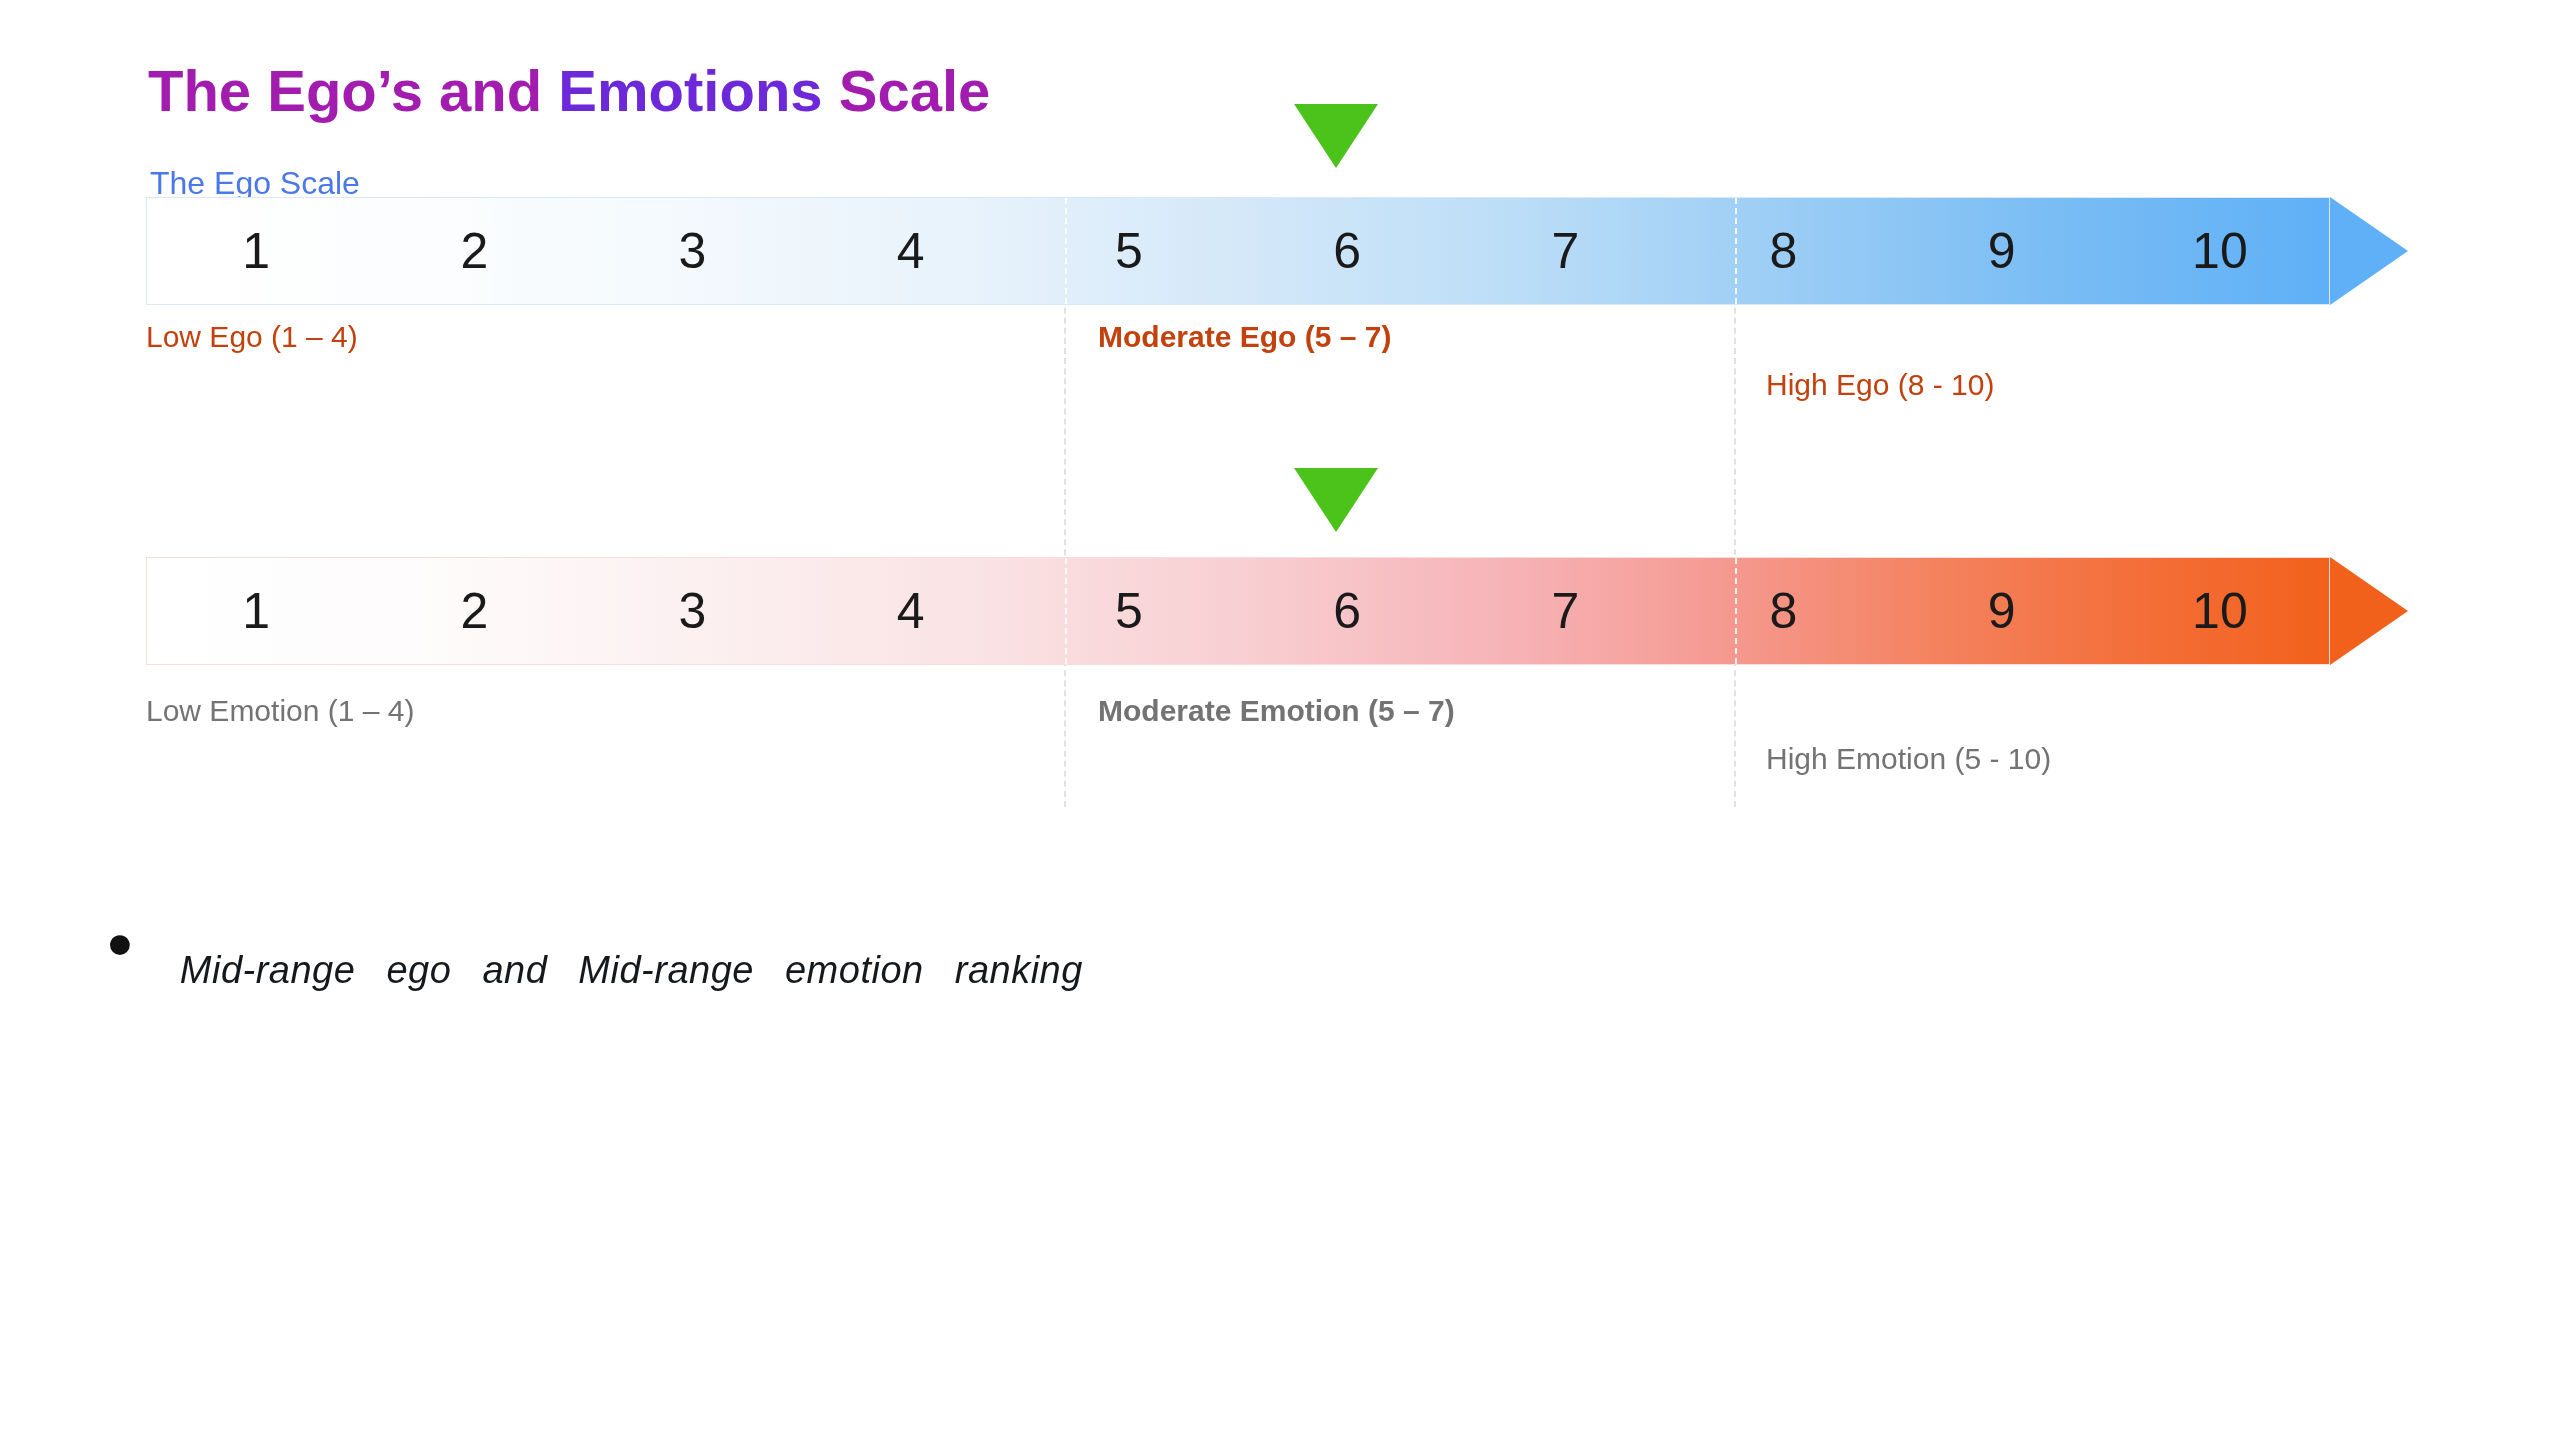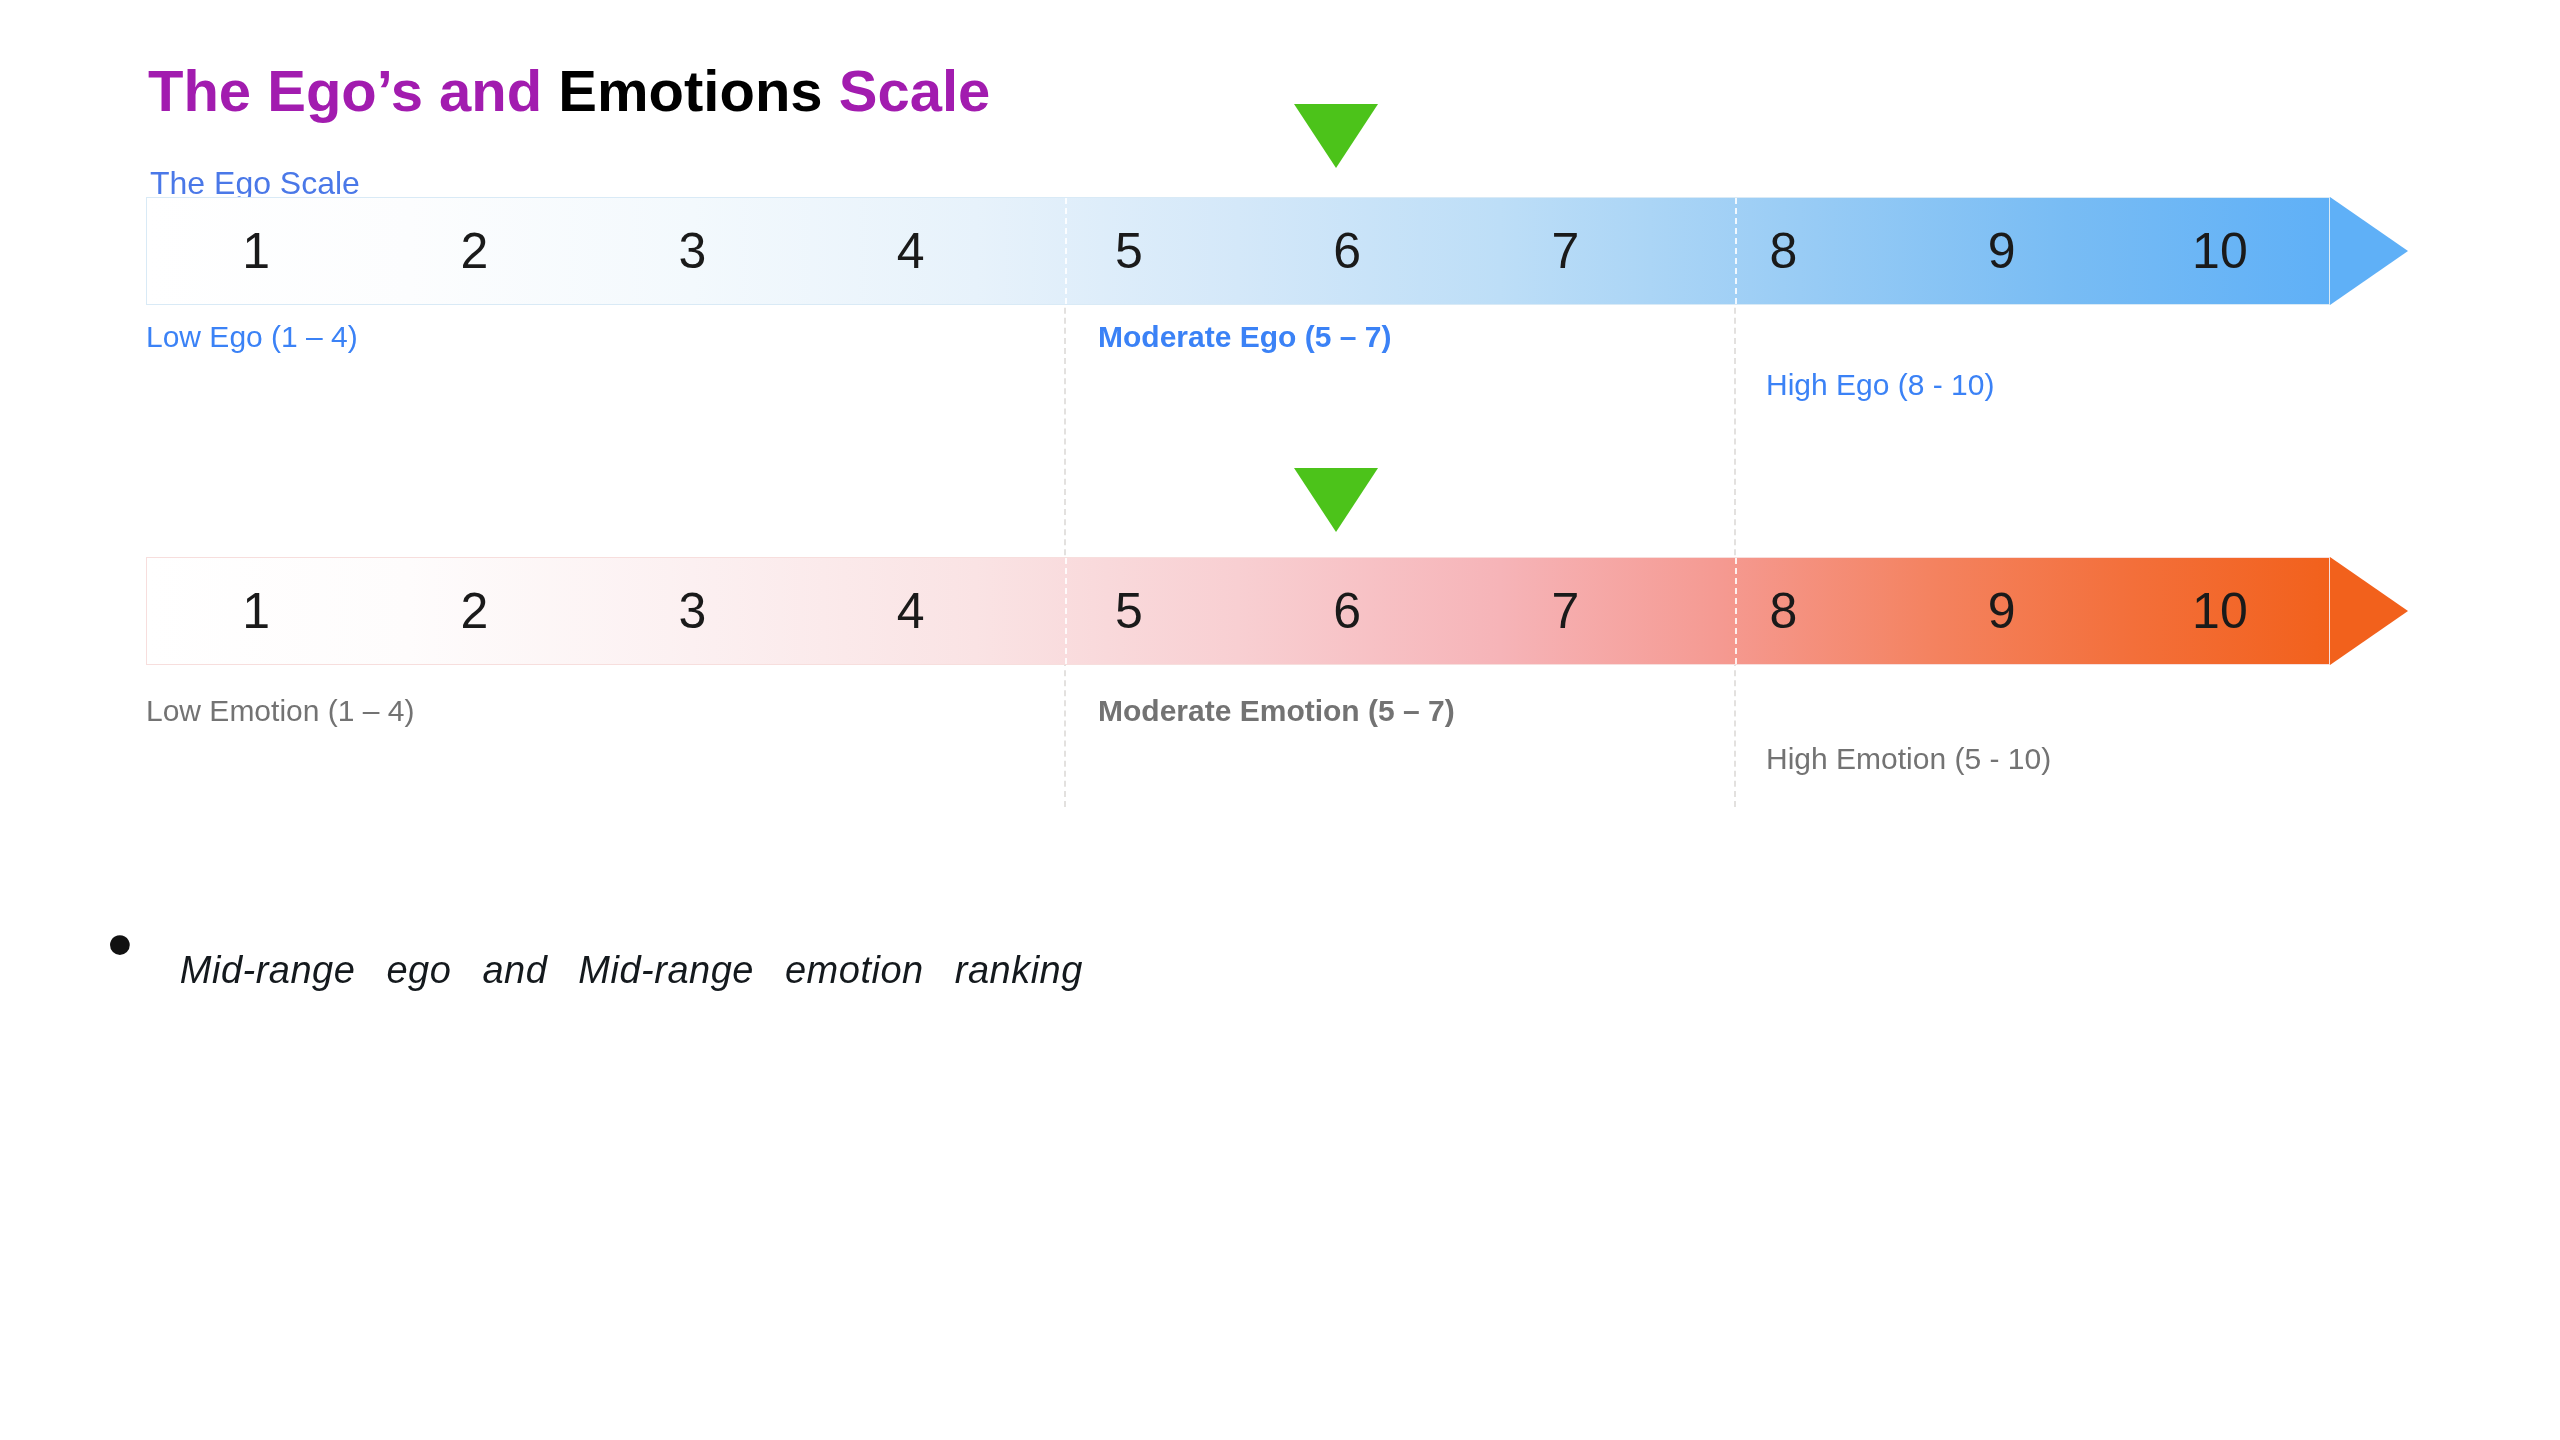--- a/index.html
+++ b/index.html
@@ -3,21 +3,21 @@
 <meta charset="utf-8">
 <style>
   html,body{margin:0;padding:0;background:#ffffff;}
   .canvas{
     position:relative;width:2560px;height:1440px;background:#ffffff;overflow:hidden;
     font-family:"Liberation Sans",sans-serif;
   }
   
   .main-title{position:absolute;left:148px;top:18px;font-size:58px;font-weight:700;letter-spacing:0;}
   .t-blue{color:#a21caf;}
-  .t-orange{color:#000000;}
+  .t-orange{color:#6d28d9;}
   
   .section-label{position:absolute;font-size:32px;font-weight:400;}
   .ego-label{left:150px;top:138px;color:#4a78e8;}
   .emotion-label{left:146px;top:498px;color:#e7702d;}
   
   .vline{position:absolute;top:197px;height:610px;width:0;border-left:2px dashed #e3e1df;z-index:0;}
   .vline.l1{left:1064px;}
   .vline.l2{left:1734px;}
   
   .bar-wrap{position:absolute;left:146px;width:2262px;height:110px;z-index:1;}
@@ -41,21 +41,21 @@
   .seg-line{position:absolute;top:0;bottom:0;width:0;border-left:2px dashed rgba(255,255,255,0.85);}
   .seg-line.s1{left:918px;}
   .seg-line.s2{left:1588px;}
   
   .marker{position:absolute;width:0;height:0;z-index:2;
     border-left:42px solid transparent;border-right:42px solid transparent;border-top:64px solid #4cc31a;}
   .marker.ego{left:1294px;top:104px;}
   .marker.emotion{left:1294px;top:468px;}
   
   .range-label{position:absolute;font-size:30px;font-weight:400;white-space:nowrap;z-index:2;}
-  .range-label.blue{color:#3b82f6;}
+  .range-label.blue{color:#c2410c;}
   .range-label.orange{color:#737373;}
   .r-low{left:146px;}
   .r-mod{left:1098px;font-weight:bold;}
   .r-high{left:1766px;margin-top:48px;}
   .ego-ranges .range-label{top:320px;}
   .emotion-ranges .range-label{top:694px;}
   
   .note{position:absolute;left:106px;top:916px;display:flex;align-items:flex-start;}
   .note-bullet{font-size:46px;line-height:52px;color:#111;margin-right:46px;font-style:normal;}
   .note-text{font-size:38px;line-height:52px;color:#14191d;font-style:italic;word-spacing:20px;letter-spacing:0.5px;margin-top:28px;}

